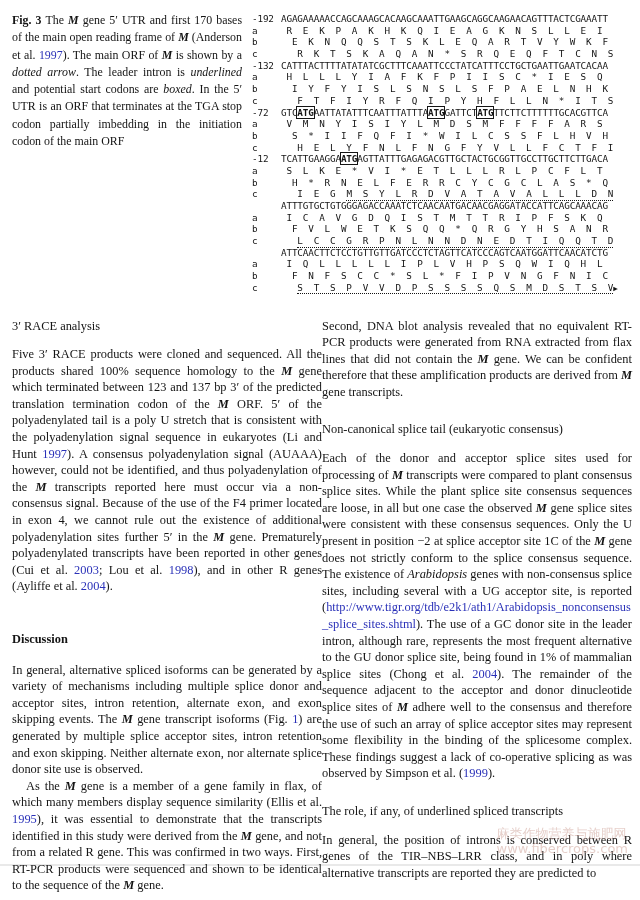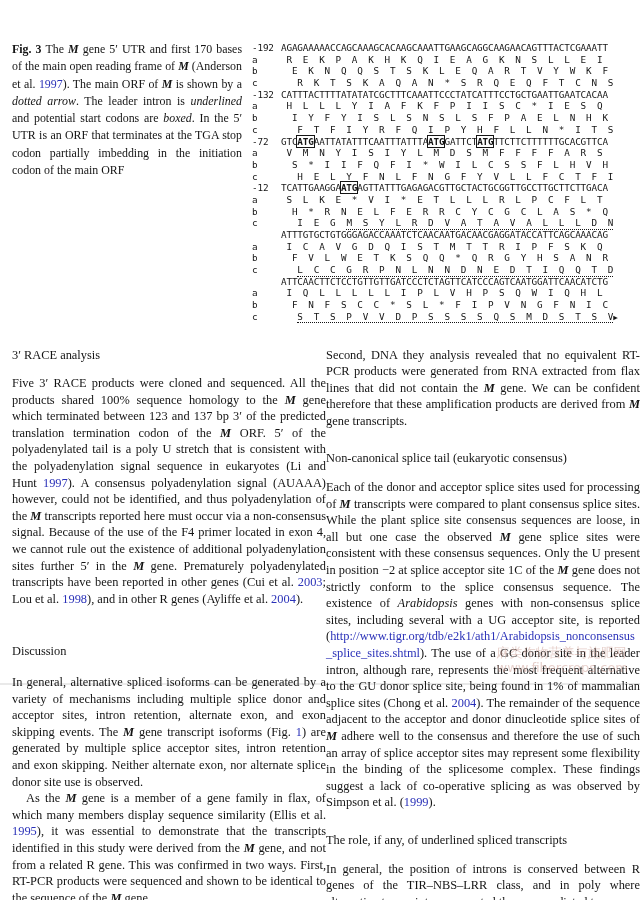--- a/index.html
+++ b/index.html
@@ -1,36 +1,36 @@
 <!DOCTYPE html>
 <html><head>
 <meta charset="utf-8">
 <style>
   html,body{margin:0;padding:0;background:#ffffff;}
   body{width:640px;height:900px;overflow:hidden;font-family:"Liberation Serif",serif;color:#141414;position:relative;}
-  .page{box-sizing:border-box;width:640px;height:656px;padding:10px 0 0 12px;position:relative;border-bottom:2px solid #e9e9e9;margin-top:29px;}
+  .page{box-sizing:border-box;width:640px;height:866px;padding:10px 8px 0 12px;position:relative;border-bottom:2px solid #e9e9e9;}
 
   
   .figure-row{display:flex;gap:10px;}
   .fig-caption{flex:0 0 230px;width:230px;font-size:11.9px;line-height:17.3px;text-align:justify;padding-top:2px;}
   .seq-block{flex:1;font-family:"DejaVu Sans Mono",monospace;font-size:9.3px;line-height:11.7px;white-space:pre;padding-top:3px;letter-spacing:-0.15px;}
   .seqrow{height:11.7px;}
   .lab{display:inline-block;width:29px;}
   .u{text-underline-offset:1.5px;}
   .ub{text-decoration:underline;text-underline-offset:1.5px;outline:1.5px solid #141414;outline-offset:-0.5px;font-weight:700;}
   .bx{outline:1.5px solid #141414;outline-offset:-0.5px;font-weight:700;}
   .orf{font-weight:400;border-bottom:1.2px dotted #141414;padding-bottom:0.5px;}
   .arrow{font-size:7.5px;}
 
   
   .cols{display:flex;margin-top:24px;}
   .col{flex:1;min-width:0;font-size:12.4px;line-height:16.6px;text-align:justify;}
   .subhead{margin:0 0 12px 0;}
   .subhead.later{margin-top:21px;}
-  .boldhead{font-weight:normal;margin:36px 0 14px 0;}
+  .boldhead{font-weight:bold;margin:36px 0 14px 0;}
   p.para{margin:0;overflow-wrap:break-word;}
   p.para.indent{text-indent:14px;}
 
   .r-i{font-style:italic;}
   .r-b{font-weight:bold;}
   .r-bi{font-weight:bold;font-style:italic;}
   .r-l{color:#2a31b8;}
 
   
   .watermark{position:absolute;right:12px;bottom:8px;text-align:left;color:rgba(205,160,150,0.5);font-size:13px;line-height:15px;font-family:"DejaVu Sans",sans-serif;pointer-events:none;}
@@ -49,21 +49,21 @@
 
     <div class="col">
       <div class="subhead">3′ RACE analysis</div>
       <p class="para"><span>Five 3′ RACE products were cloned and sequenced. All the products shared 100% sequence homology to the </span><span class="r-bi">M</span><span> gene which terminated between 123 and 137 bp 3′ of the predicted translation termination codon of the </span><span class="r-bi">M</span><span> ORF. 5′ of the polyadenylated tail is a poly U stretch that is consistent with the polyadenylation signal sequence in eukaryotes (Li and Hunt </span><span class="r-l">1997</span><span>). A consensus polyadenylation signal (AUAAA) however, could not be identified, and thus polyadenylation of the </span><span class="r-bi">M</span><span> transcripts reported here must occur via a non-consensus signal. Because of the use of the F4 primer located in exon 4, we cannot rule out the existence of additional polyadenylation sites further 5′ in the </span><span class="r-bi">M</span><span> gene. Prematurely polyadenylated transcripts have been reported in other genes (Cui et al. </span><span class="r-l">2003</span><span>; Lou et al. </span><span class="r-l">1998</span><span>), and in other R genes (Ayliffe et al. </span><span class="r-l">2004</span><span>).</span></p>
       <div class="boldhead">Discussion</div>
       <p class="para"><span>In general, alternative spliced isoforms can be generated by a variety of mechanisms including multiple splice donor and acceptor sites, intron retention, alternate exon, and exon skipping events. The </span><span class="r-bi">M</span><span> gene transcript isoforms (Fig. </span><span class="r-l">1</span><span>) are generated by multiple splice acceptor sites, intron retention and exon skipping. Neither alternate exon, nor alternate splice donor site use is observed.</span></p>
       <p class="para indent"><span>As the </span><span class="r-bi">M</span><span> gene is a member of a gene family in flax, of which many members display sequence similarity (Ellis et al. </span><span class="r-l">1995</span><span>), it was essential to demonstrate that the transcripts identified in this study were derived from the </span><span class="r-bi">M</span><span> gene, and not from a related R gene. This was confirmed in two ways. First, RT-PCR products were sequenced and shown to be identical to the sequence of the </span><span class="r-bi">M</span><span> gene.</span></p>
     </div>
 
     <div class="col">
-      <p class="para"><span>Second, DNA they analysis revealed that no equivalent RT-PCR products were generated from RNA extracted from flax lines that did not contain the </span><span class="r-bi">M</span><span> gene. We can be confident therefore that these amplification products are derived from </span><span class="r-bi">M</span><span> gene transcripts.</span></p>
+      <p class="para"><span>Second, DNA blot analysis revealed that no equivalent RT-PCR products were generated from RNA extracted from flax lines that did not contain the </span><span class="r-bi">M</span><span> gene. We can be confident therefore that these amplification products are derived from </span><span class="r-bi">M</span><span> gene transcripts.</span></p>
       <div class="subhead later">Non-canonical splice tail (eukaryotic consensus)</div>
       <p class="para"><span>Each of the donor and acceptor splice sites used for processing of </span><span class="r-bi">M</span><span> transcripts were compared to plant consensus splice sites. While the plant splice site consensus sequences are loose, in all but one case the observed </span><span class="r-bi">M</span><span> gene splice sites were consistent with these consensus sequences. Only the U present in position −2 at splice acceptor site 1C of the </span><span class="r-bi">M</span><span> gene does not strictly conform to the splice consensus sequence. The existence of </span><span class="r-i">Arabidopsis</span><span> genes with non-consensus splice sites, including several with a UG acceptor site, is reported (</span><span class="r-l">http://www.tigr.org/tdb/e2k1/ath1/Arabidopsis_nonconsensus_splice_sites.shtml</span><span>). The use of a GC donor site in the leader intron, although rare, represents the most frequent alternative to the GU donor splice site, being found in 1% of mammalian splice sites (Chong et al. </span><span class="r-l">2004</span><span>). The remainder of the sequence adjacent to the acceptor and donor dinucleotide splice sites of </span><span class="r-bi">M</span><span> adhere well to the consensus and therefore the use of such an array of splice acceptor sites may represent some flexibility in the binding of the splicesome complex. These findings suggest a lack of co-operative splicing as was observed by Simpson et al. (</span><span class="r-l">1999</span><span>).</span></p>
       <div class="subhead later">The role, if any, of underlined spliced transcripts</div>
       <p class="para"><span>In general, the position of introns is conserved between R genes of the TIR–NBS–LRR class, and in poly where alternative transcripts are reported they are predicted to</span></p>
     </div>
 
   </div>
 
   <div class="watermark">
     <div>麻类作物营养与施肥网</div>

